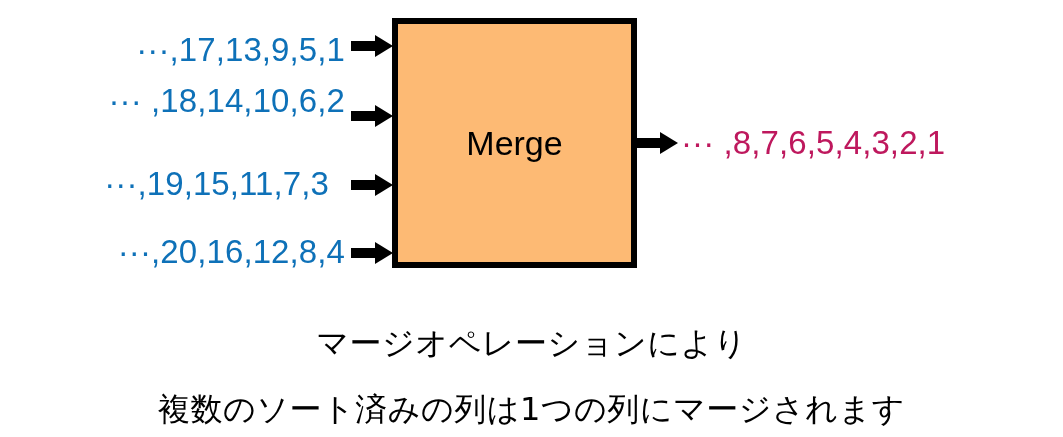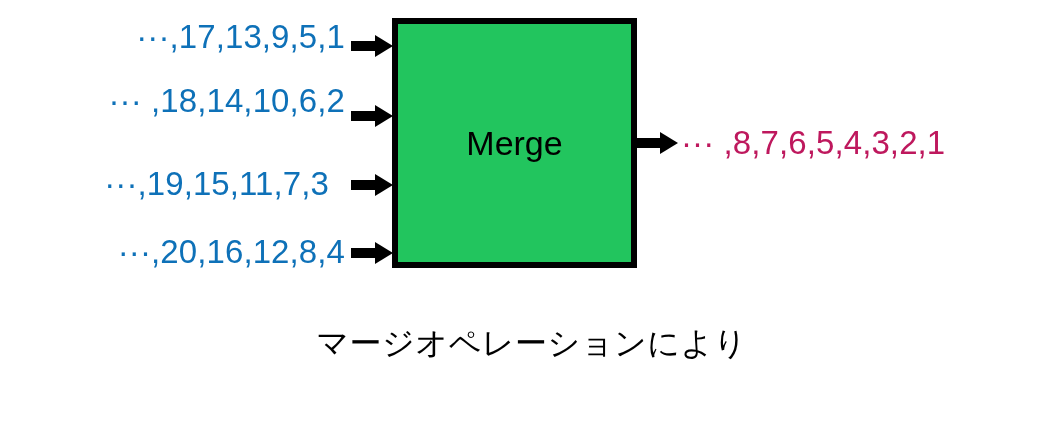--- a/index.html
+++ b/index.html
@@ -56,21 +56,21 @@
   }
 
   
   #merge-box {
     position: absolute;
     left: 392px;
     top: 18px;
     width: 245px;
     height: 250px;
     box-sizing: border-box;
-    background: #22c55e;
+    background: #fdba74;
     border: 6px solid #000000;
     display: flex;
     flex-direction: row;
     align-items: center;
     justify-content: center;
   }
   #merge-box .box-line {
     color: #000000;
     font-size: 34px;
     line-height: 46px;
@@ -107,21 +107,21 @@
     white-space: pre;
     letter-spacing: 0.5px;
     margin-top: 25px;
   }
 </style>
 </head>
 <body>
 
 <div id="canvas">
 
-  <div class="seq-row" style="left:20px; top:15px; width:325px;text-align:center;">
+  <div class="seq-row" style="left:20px; top:28px; width:325px;text-align:center;">
     <span class="seq-text">···,17,13,9,5,1</span>
   </div>
 
   <div class="seq-row" style="left:20px; top:79px; width:325px;">
     <span class="seq-text">··· ,18,14,10,6,2</span>
   </div>
 
   <div class="seq-row" style="left:4px; top:162px; width:325px;">
     <span class="seq-text">···,19,15,11,7,3</span>
   </div>
@@ -156,15 +156,16 @@
 
   <div class="arrow" style="left:636px; top:132px; width:42px; height:22px;">
     <span class="shaft" style="top:6px; width:26px; height:10px;"></span>
     <span class="head" style="left:24px; top:0px; border-width:11px 0 11px 18px;"></span>
   </div>
 
   <div id="output-seq">··· ,8,7,6,5,4,3,2,1</div>
 
   <div id="caption">
     <div class="cap-line">マージオペレーションにより</div>
+    <div class="cap-line">複数のソート済みの列は1つの列にマージされます</div>
   </div>
 
 </div>
 
 </body></html>

